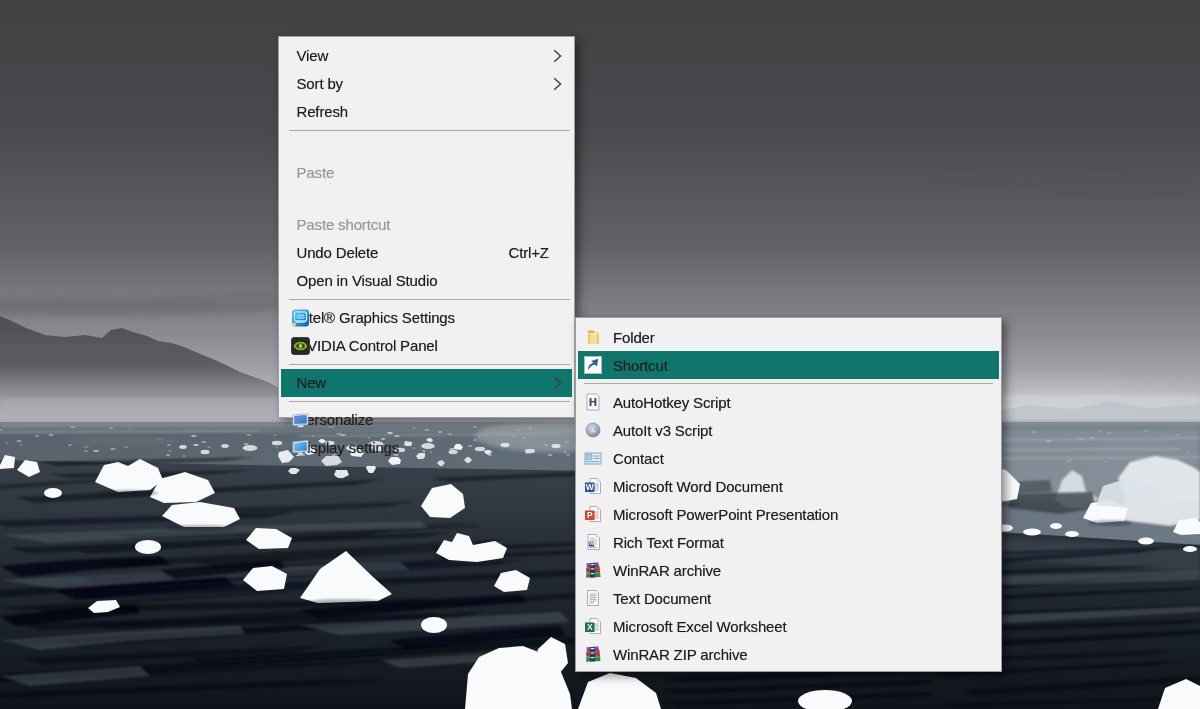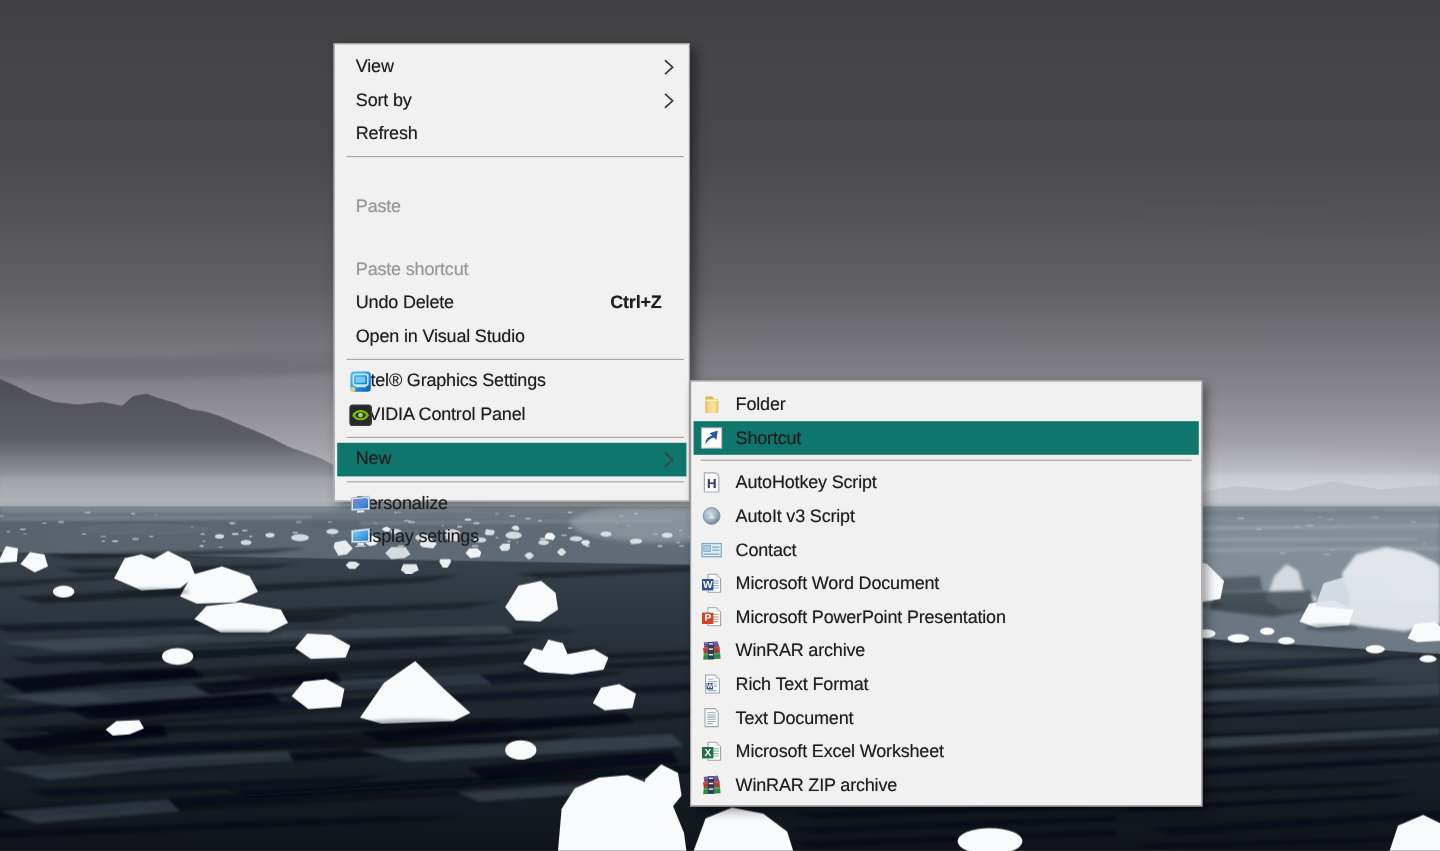--- a/index.html
+++ b/index.html
@@ -11,21 +11,21 @@
 .mi{position:relative;height:28px;margin:0 2px;display:flex;align-items:center;font-size:15px;color:#1d1d1d;padding-left:16px;box-sizing:border-box;white-space:nowrap;letter-spacing:-0.15px;text-shadow:0 0 0.7px rgba(45,45,45,0.55);}
 #submenu .mi{padding-left:35px;}
 .mi.dis{color:#979797;text-shadow:0 0 0.7px rgba(150,150,150,0.5);margin-top:24px;}
 .mi.hl{background:#0f766e;}
 .sep{height:9px;position:relative;}
 .sep:after{content:"";position:absolute;left:10px;right:4px;top:4px;height:1px;background:#a9a9a9;}
 #submenu .sep:after{left:8px;right:8px;}
 .icon{position:absolute;top:50%;transform:translateY(-50%);left:10px;width:19px;height:19px;}
 #submenu .icon{left:6px;width:18px;height:18px;}
 .chev{position:absolute;left:272px;top:7px;}
-.keys{position:absolute;left:228px;font-weight:bold;}
+.keys{position:absolute;left:228px;}
 </style>
 </head>
 <body>
 <div id="stage">
 <svg id="wall" width="1200" height="709" viewBox="0 0 1200 709">
 <defs>
 <linearGradient id="sky" x1="0" y1="0" x2="0" y2="1">
  <stop offset="0" stop-color="#414144"></stop>
  <stop offset="0.3" stop-color="#4a4a4e"></stop>
  <stop offset="0.55" stop-color="#606065"></stop>
@@ -512,47 +512,47 @@
           <g stroke="#d4a396" stroke-width="1">
             <line x1="8" y1="7" x2="15" y2="7"></line>
             <line x1="8" y1="9" x2="15" y2="9"></line>
             <line x1="8" y1="11" x2="15" y2="11"></line>
             <line x1="8" y1="13" x2="15" y2="13"></line>
           </g>
           <rect x="1" y="5.5" width="9.5" height="9.5" fill="#d04727"></rect>
           <text x="5.75" y="12.6" font-family="Liberation Sans,sans-serif" font-size="8.5" font-weight="bold" fill="#ffffff" text-anchor="middle">P</text>
         </svg>Microsoft PowerPoint Presentation</div>
   <div class="mi"><svg class="icon" viewBox="0 0 18 18">
+          <path d="M4 1.5 L12 1.5 L15.5 5 L15.5 16.5 L4 16.5 Z" fill="#ffffff" stroke="#9aa4b0" stroke-width="0.9"></path>
+          <path d="M12 1.5 L12 5 L15.5 5 Z" fill="#d6dde5"></path>
+          <g stroke="#9fb4c8" stroke-width="0.9">
+            <line x1="6" y1="5" x2="10.5" y2="5"></line>
+            <line x1="6" y1="7" x2="13.5" y2="7"></line>
+            <line x1="11" y1="9" x2="13.5" y2="9"></line>
+            <line x1="11" y1="11" x2="13.5" y2="11"></line>
+            <line x1="6" y1="14.5" x2="13.5" y2="14.5"></line>
+          </g>
+          <rect x="4.8" y="8.2" width="5.4" height="5.4" fill="#2b579a"></rect>
+          <text x="7.5" y="12.4" font-family="Liberation Sans,sans-serif" font-size="5.2" font-weight="bold" fill="#ffffff" text-anchor="middle">W</text>
+        </svg>Rich Text Format</div>
+  <div class="mi"><svg class="icon" viewBox="0 0 18 18">
           <path d="M2.5 2.5 L14 1.5 L15.5 6 L3 7 Z" fill="#6e4f8a"></path>
           <path d="M2.5 2.5 L14 1.5 L14.5 3 L3 4 Z" fill="#8a5fae"></path>
           <path d="M2 7 L15.5 6 L16 11 L2.5 11.8 Z" fill="#b03a34"></path>
           <path d="M2 7 L15.5 6 L15.7 7.5 L2.2 8.5 Z" fill="#cc4e42"></path>
           <path d="M2.5 11.8 L16 11 L16.5 16 L2 16.8 Z" fill="#2d8a46"></path>
           <path d="M2.5 11.8 L16 11 L16.2 12.5 L2.6 13.3 Z" fill="#3da85c"></path>
           <rect x="6" y="2" width="5" height="14.5" fill="#20355c" opacity="0.85"></rect>
           <g fill="#e8e8e8">
             <rect x="6.7" y="3" width="3.6" height="1.2"></rect>
             <rect x="6.7" y="7.3" width="3.6" height="1.2"></rect>
             <rect x="6.7" y="12" width="3.6" height="1.2"></rect>
           </g>
         </svg>WinRAR archive</div>
   <div class="mi"><svg class="icon" viewBox="0 0 18 18">
-          <path d="M4 1.5 L12 1.5 L15.5 5 L15.5 16.5 L4 16.5 Z" fill="#ffffff" stroke="#9aa4b0" stroke-width="0.9"></path>
-          <path d="M12 1.5 L12 5 L15.5 5 Z" fill="#d6dde5"></path>
-          <g stroke="#9fb4c8" stroke-width="0.9">
-            <line x1="6" y1="5" x2="10.5" y2="5"></line>
-            <line x1="6" y1="7" x2="13.5" y2="7"></line>
-            <line x1="11" y1="9" x2="13.5" y2="9"></line>
-            <line x1="11" y1="11" x2="13.5" y2="11"></line>
-            <line x1="6" y1="14.5" x2="13.5" y2="14.5"></line>
-          </g>
-          <rect x="4.8" y="8.2" width="5.4" height="5.4" fill="#2b579a"></rect>
-          <text x="7.5" y="12.4" font-family="Liberation Sans,sans-serif" font-size="5.2" font-weight="bold" fill="#ffffff" text-anchor="middle">W</text>
-        </svg>Rich Text Format</div>
-  <div class="mi"><svg class="icon" viewBox="0 0 18 18">
           <path d="M3.5 1.5 L12 1.5 L14.5 4 L14.5 16.5 L3.5 16.5 Z" fill="#fcfcfc" stroke="#9aa4b0" stroke-width="0.9"></path>
           <path d="M12 1.5 L12 4 L14.5 4 Z" fill="#d6dde5"></path>
           <g stroke="#9aa6b2" stroke-width="0.9">
             <line x1="5.5" y1="5" x2="12.5" y2="5"></line>
             <line x1="5.5" y1="6.8" x2="12.5" y2="6.8"></line>
             <line x1="5.5" y1="8.6" x2="12.5" y2="8.6"></line>
             <line x1="5.5" y1="10.4" x2="12.5" y2="10.4"></line>
             <line x1="5.5" y1="12.2" x2="12.5" y2="12.2"></line>
             <line x1="5.5" y1="14" x2="10" y2="14"></line>
           </g>

